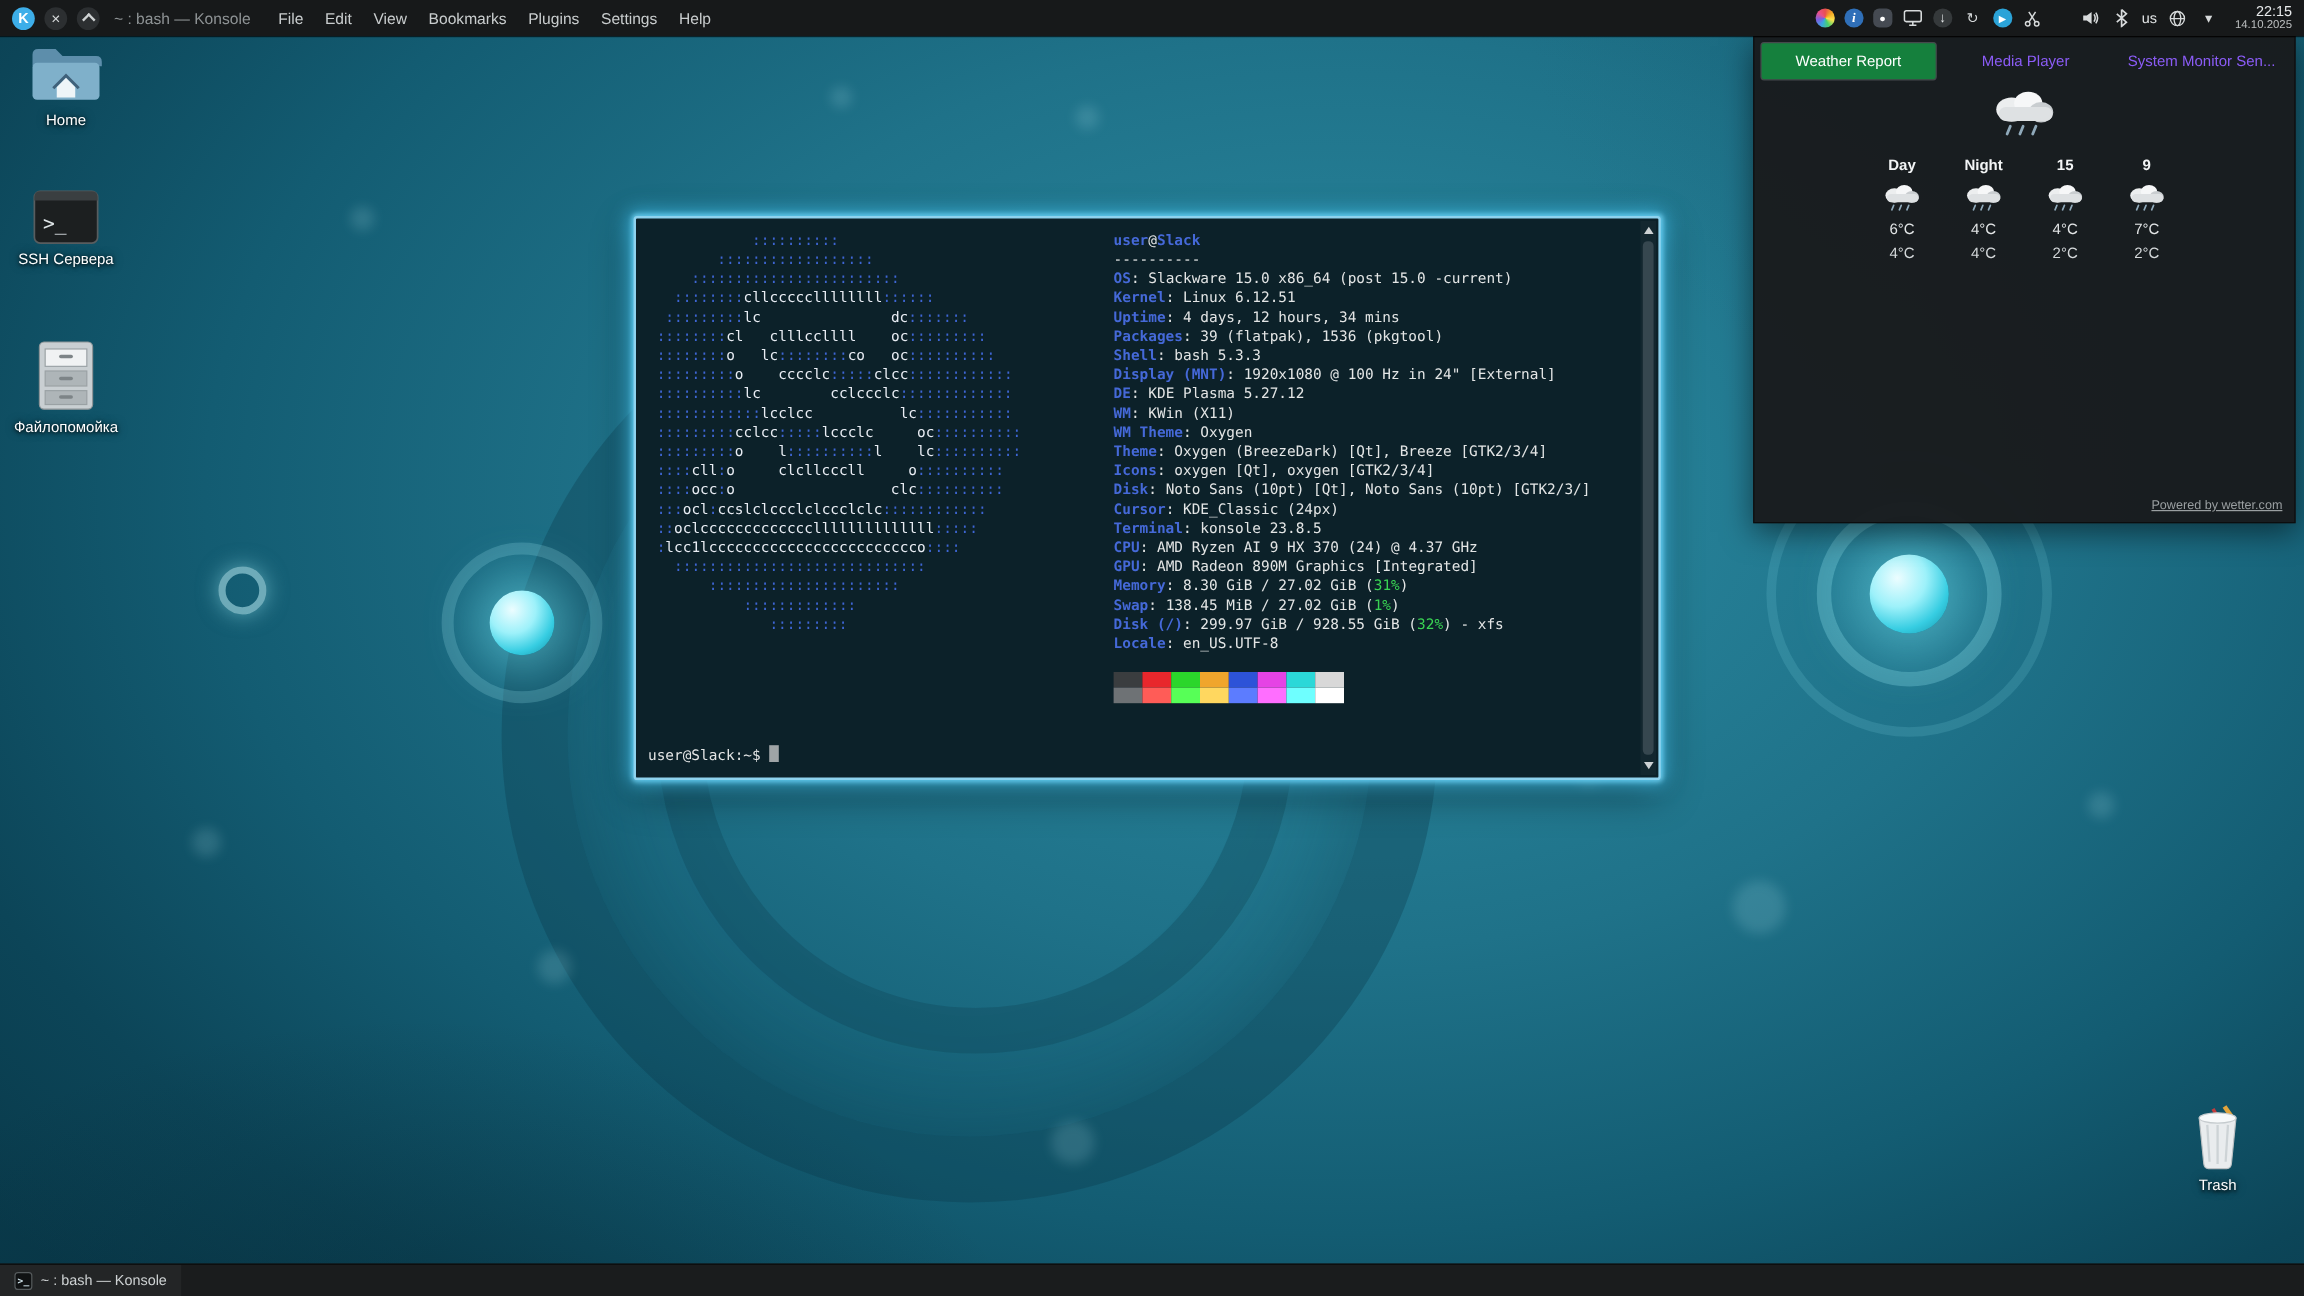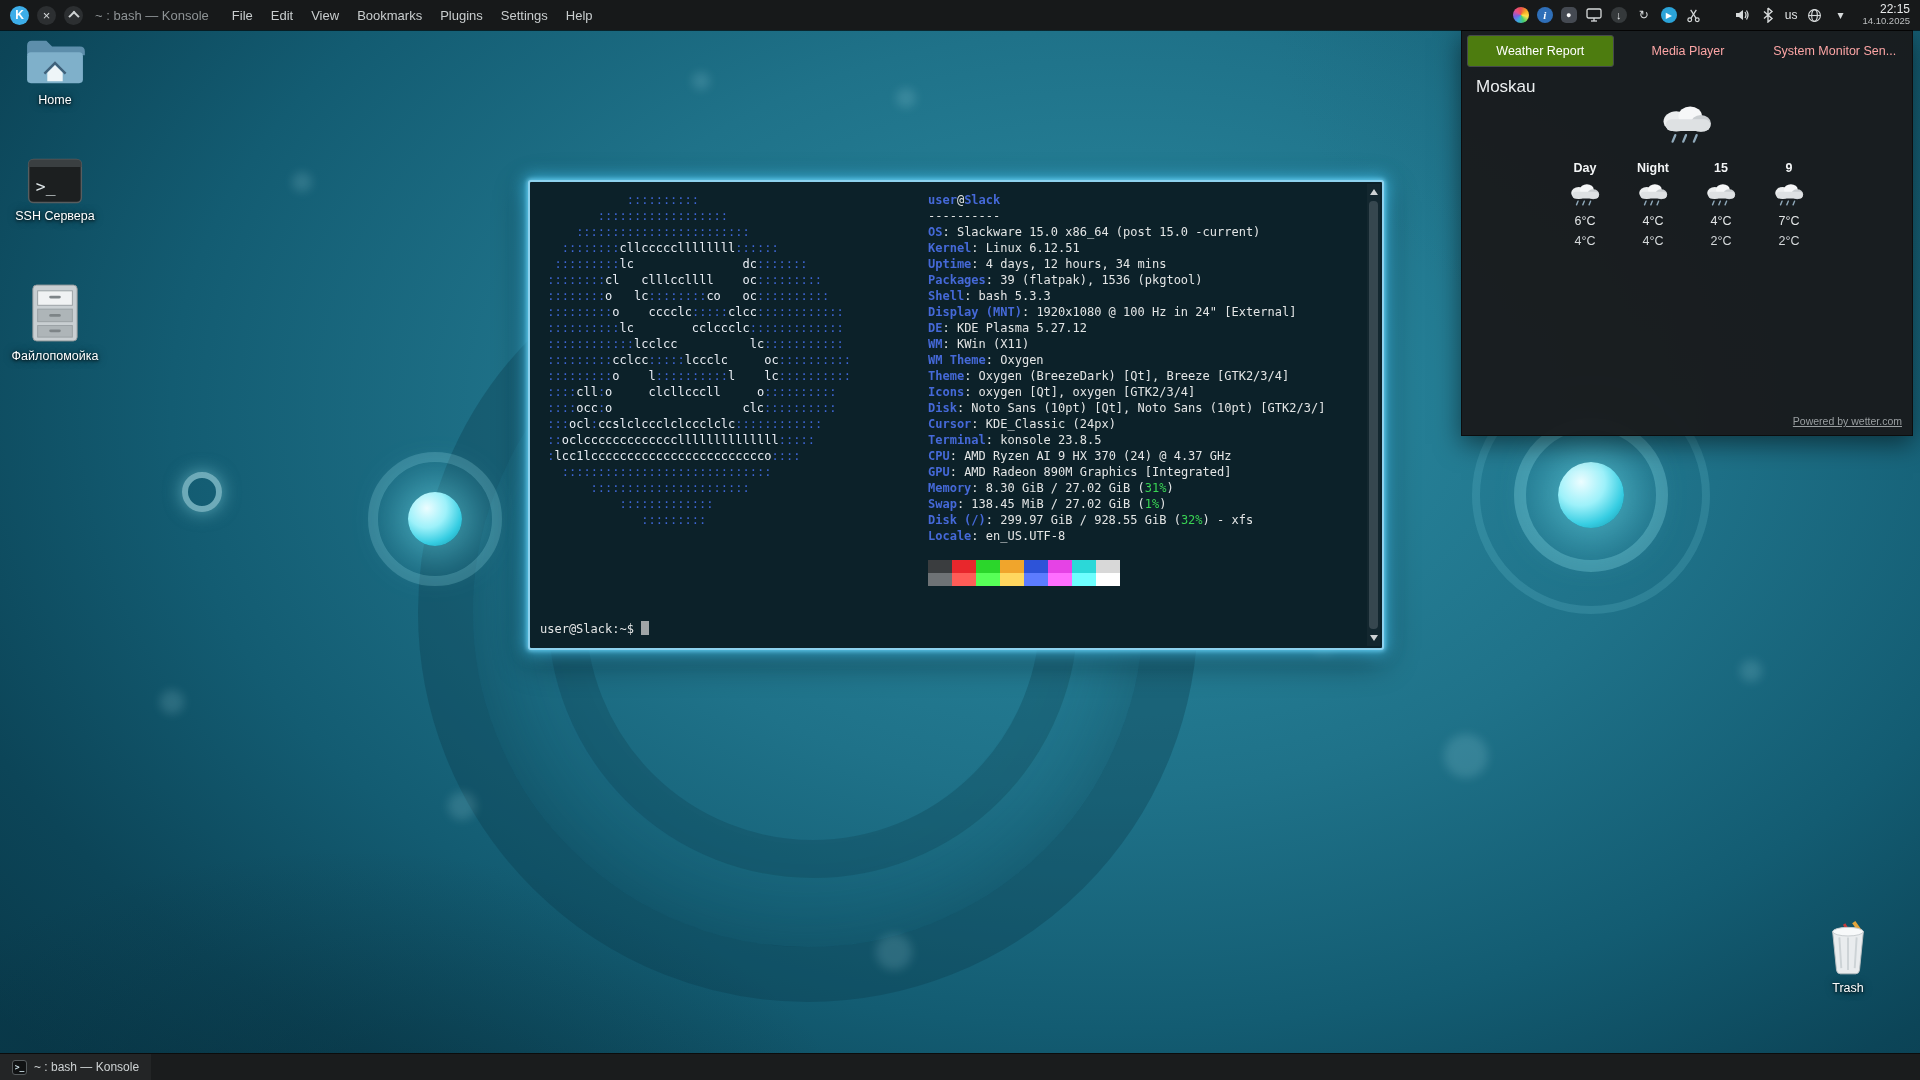--- a/index.html
+++ b/index.html
@@ -95,22 +95,22 @@
   .tri-up { width:0; height:0; border-left:4px solid transparent; border-right:4px solid transparent; border-bottom:6px solid #cdd2d4; }
   .tri-down { width:0; height:0; border-left:4px solid transparent; border-right:4px solid transparent; border-top:6px solid #cdd2d4; }
   .sb-thumb { position:absolute; left:2px; right:2px; top:17px; bottom:17px; background:#36474f; border-radius:4px; }
 
   
   .weather { position:absolute; left:1461px; top:30px; width:452px; height:406px; z-index:40;
     background:rgba(25,27,29,.97); border:1px solid #0c0d0e; color:#e8ebec;
     box-shadow:0 8px 24px rgba(0,0,0,.5); }
   .w-tabs { display:flex; align-items:stretch; height:36px; padding:4px 5px 0; gap:2px; }
   .w-tab { flex:1; display:flex; align-items:center; justify-content:center; font-size:12.5px;
-    color:#fca5a5; white-space:nowrap; overflow:hidden; cursor:default; }
-  .w-tab.active { background:#4d7c0f; border:1px solid #45494c; border-radius:3px; color:#fff; }
+    color:#8b5cf6; white-space:nowrap; overflow:hidden; cursor:default; }
+  .w-tab.active { background:#15803d; border:1px solid #45494c; border-radius:3px; color:#fff; }
   .w-city { font-size:17px; margin:10px 0 0 14px; color:#eceff0; }
   .w-big-icon { display:flex; justify-content:center; margin-top:4px; }
   .w-table { display:flex; justify-content:center; gap:16px; margin-top:14px; text-align:center; }
   .fc-col { width:52px; display:flex; flex-direction:column; align-items:center; gap:6px; }
   .fc-h { font-weight:bold; font-size:12.5px; color:#f3f5f6; }
   .fc-t { font-size:12.5px; color:#e2e5e6; }
   .fc-t2 { font-size:12.5px; color:#d4d8da; }
   .w-footer { position:absolute; right:10px; bottom:8px; font-size:10.5px; color:#9a9fa1;
     text-decoration:underline; cursor:pointer; }
 
@@ -346,21 +346,20 @@
       </div>
   </div>
 </div>
 
 <div class="weather">
   <div class="w-tabs">
       <div class="w-tab active">Weather Report</div>
       <div class="w-tab">Media Player</div>
       <div class="w-tab">System Monitor Sen...</div>
     </div>
-  <div class="w-city">Moskau</div>
   <div class="w-big-icon">
       <svg width="64" height="46" viewBox="0 0 60 43">
     <ellipse cx="20" cy="19" rx="12" ry="9.5" fill="#eceeef"></ellipse>
     <ellipse cx="33" cy="14" rx="11" ry="9" fill="#f6f7f8"></ellipse>
     <ellipse cx="43" cy="21" rx="9.5" ry="8" fill="#c9cdd0"></ellipse>
     <rect x="10" y="17" width="42" height="11" rx="5.5" fill="#dee1e3"></rect>
     <g stroke="#8fa9ba" stroke-width="2.2" stroke-linecap="round">
       <line x1="19" y1="32" x2="16.5" y2="38"></line>
           <line x1="29" y1="32" x2="26.5" y2="38"></line>
           <line x1="39" y1="32" x2="36.5" y2="38"></line>

